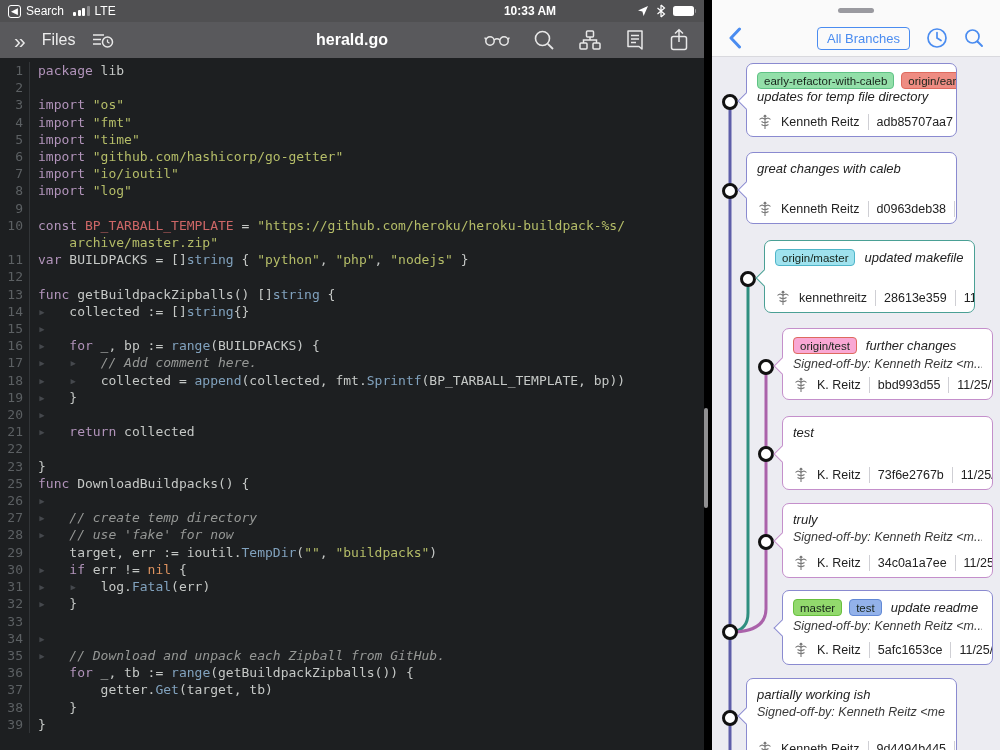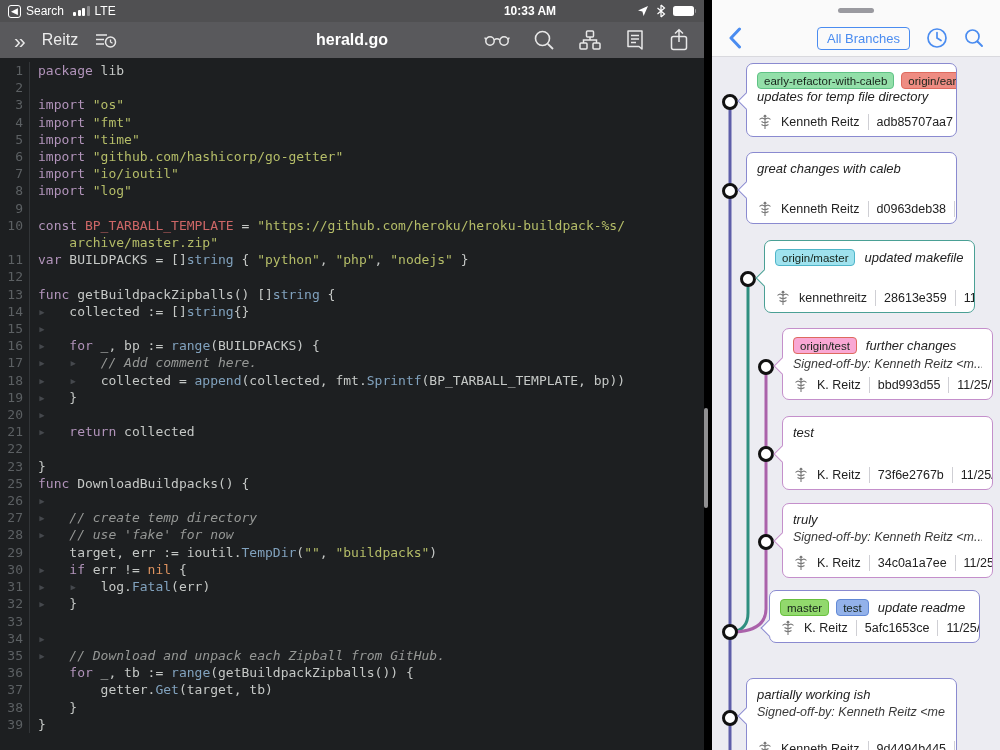--- a/index.html
+++ b/index.html
@@ -116,21 +116,21 @@
         <span class="battery">
           <span class="batt-body"></span>
             <span class="batt-tip"></span>
         </span>
       </div>
     </div>
 
     <div class="toolbar">
       <div class="tb-left">
         <span class="chevrons">»</span>
-        <span class="files-label">Reitz</span>
+        <span class="files-label">Files</span>
         <span class="tb-icon">
           <svg width="24" height="20" viewBox="0 0 24 20">
             <path d="M2 5 h11 M2 9.5 h8 M2 14 h8" stroke="#e8e8e8" stroke-width="1.6" fill="none"></path>
             <circle cx="16.5" cy="12" r="5" stroke="#e8e8e8" stroke-width="1.5" fill="none"></circle>
             <path d="M16.5 9.5 V12 L18.5 13.2" stroke="#e8e8e8" stroke-width="1.3" fill="none"></path>
           </svg>
         </span>
       </div>
       <span class="tb-title">herald.go</span>
       <div class="tb-right">
@@ -374,21 +374,21 @@
                   </svg>
                 </span>
                 <span>K. Reitz</span>
                 <span class="a-sep"></span>
                 <span>34c0a1a7ee</span>
                 <span class="a-sep"></span>
                 <span>11/25/17</span>
               </div>
             </div>
           </div>
-          <div class="commit-card" style="left: 57px; top: 533px; height: 53px; border-color: rgb(138, 138, 208);">
+          <div class="commit-card" style="left: 70px; top: 533px; height: 75px; border-color: rgb(138, 138, 208);">
             <div class="card-tail" style="border-left-color: rgb(138, 138, 208); border-bottom-color: rgb(138, 138, 208);"></div>
             <div class="cc">
               <div class="tagrow">
                 <span class="tag" style="background: rgb(146, 217, 109); border-color: rgb(104, 192, 62);">master</span>
                 <span class="tag" style="background: rgb(147, 178, 234); border-color: rgb(98, 137, 214);">test</span>
                 <span class="msg msg-inline">update readme</span>
               </div>
               <div class="signoff">Signed-off-by: Kenneth Reitz &lt;m...</div>
               <div class="author-row">
                 <span class="avatar">

